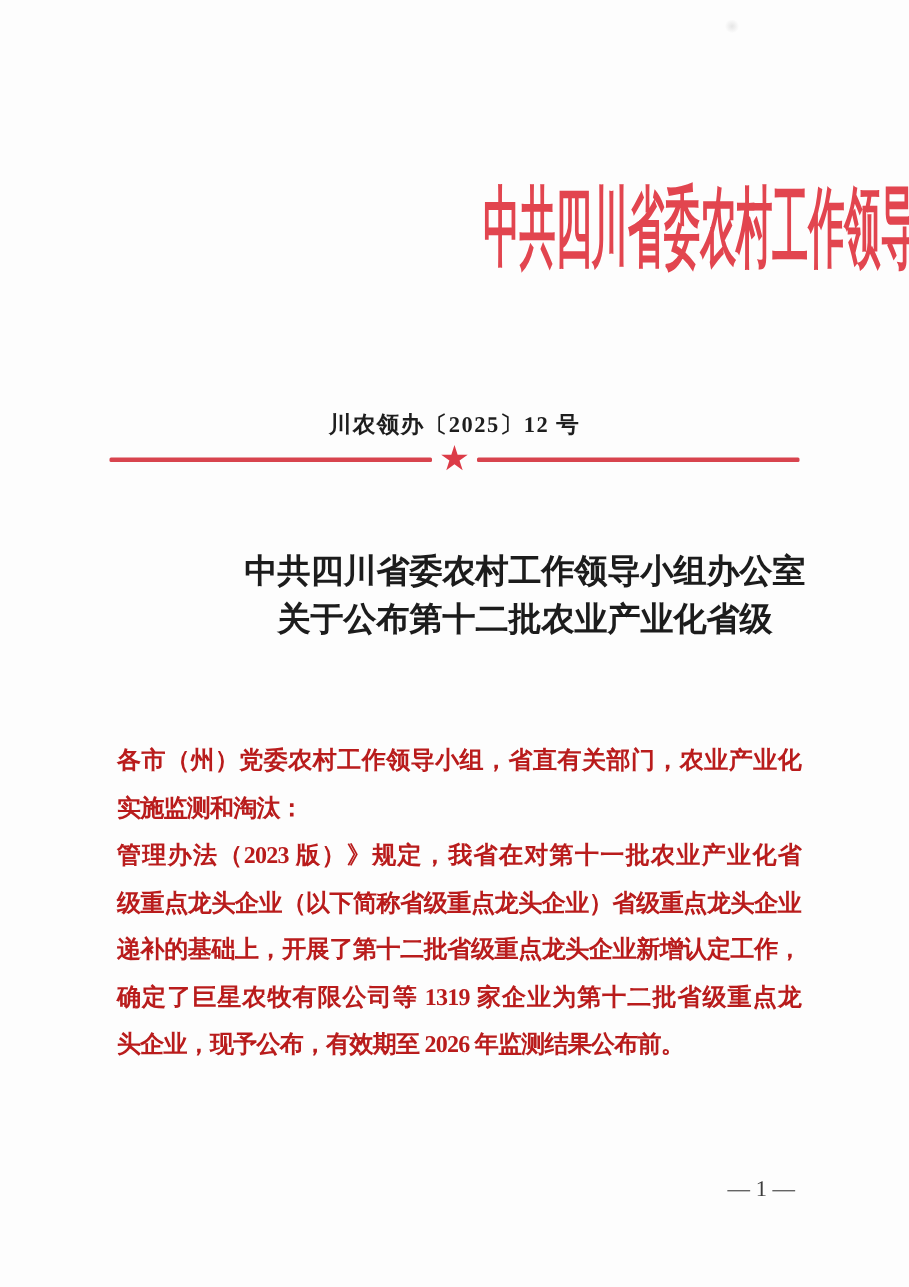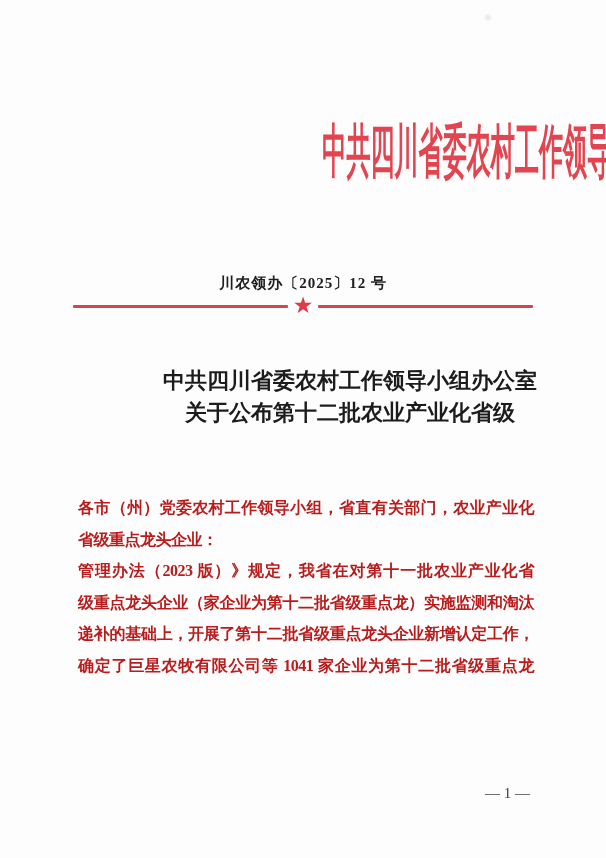--- a/index.html
+++ b/index.html
@@ -98,22 +98,23 @@
     <div class="seg"></div>
   </div>
 
   <div class="doc-title">
     <div>中共四川省委农村工作领导小组办公室</div>
     <div>关于公布第十二批农业产业化省级</div>
   </div>
 
   <div class="body-text">
     <div class="line j">各市（州）党委农村工作领导小组，省直有关部门，农业产业化</div>
-    <div class="line last">省级重点龙头企业：</div>
+    <div class="line last">实施监测和淘汰：</div>
     <div class="line j">管理办法（2023 版）》规定，我省在对第十一批农业产业化省</div>
-    <div class="line j">级重点龙头企业（家企业为第十二批省级重点龙）实施监测和淘汰</div>
+    <div class="line j">级重点龙头企业（以下简称省级重点龙头企业）省级重点龙头企业</div>
     <div class="line j">递补的基础上，开展了第十二批省级重点龙头企业新增认定工作，</div>
-    <div class="line j">确定了巨星农牧有限公司等 1041 家企业为第十二批省级重点龙</div>
+    <div class="line j">确定了巨星农牧有限公司等 1319 家企业为第十二批省级重点龙</div>
+    <div class="line last">头企业，现予公布，有效期至 2026 年监测结果公布前。</div>
   </div>
 
   <div class="page-number">— 1 —</div>
 
 </div>
 
 </body></html>

